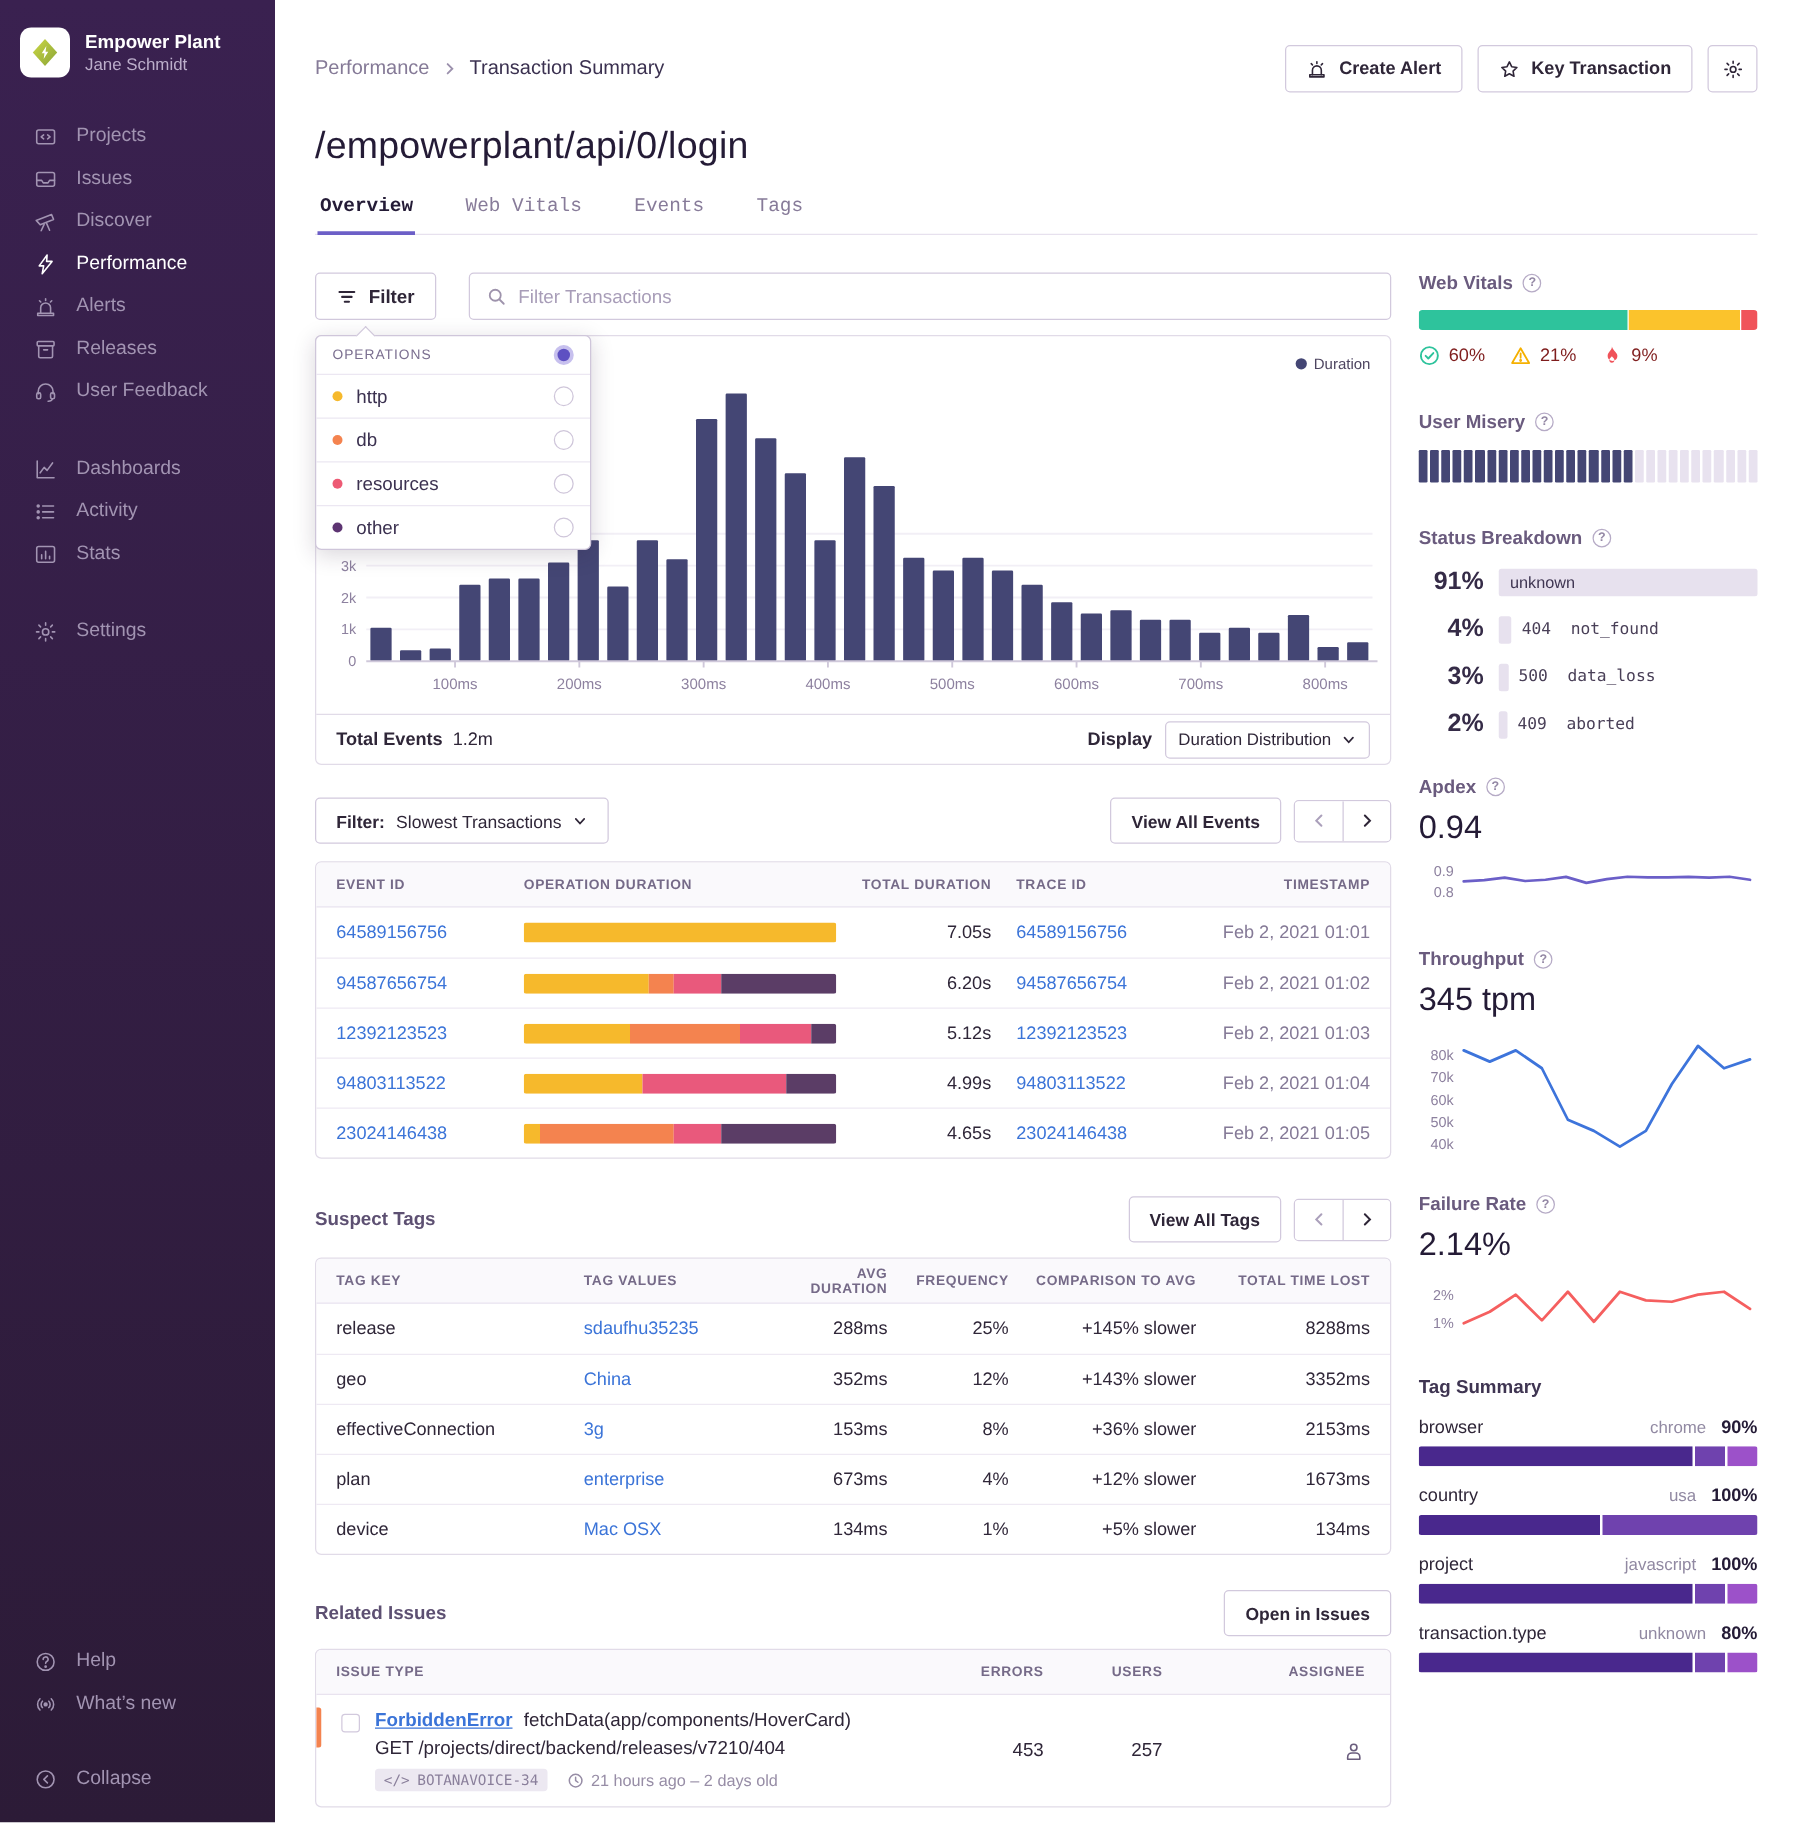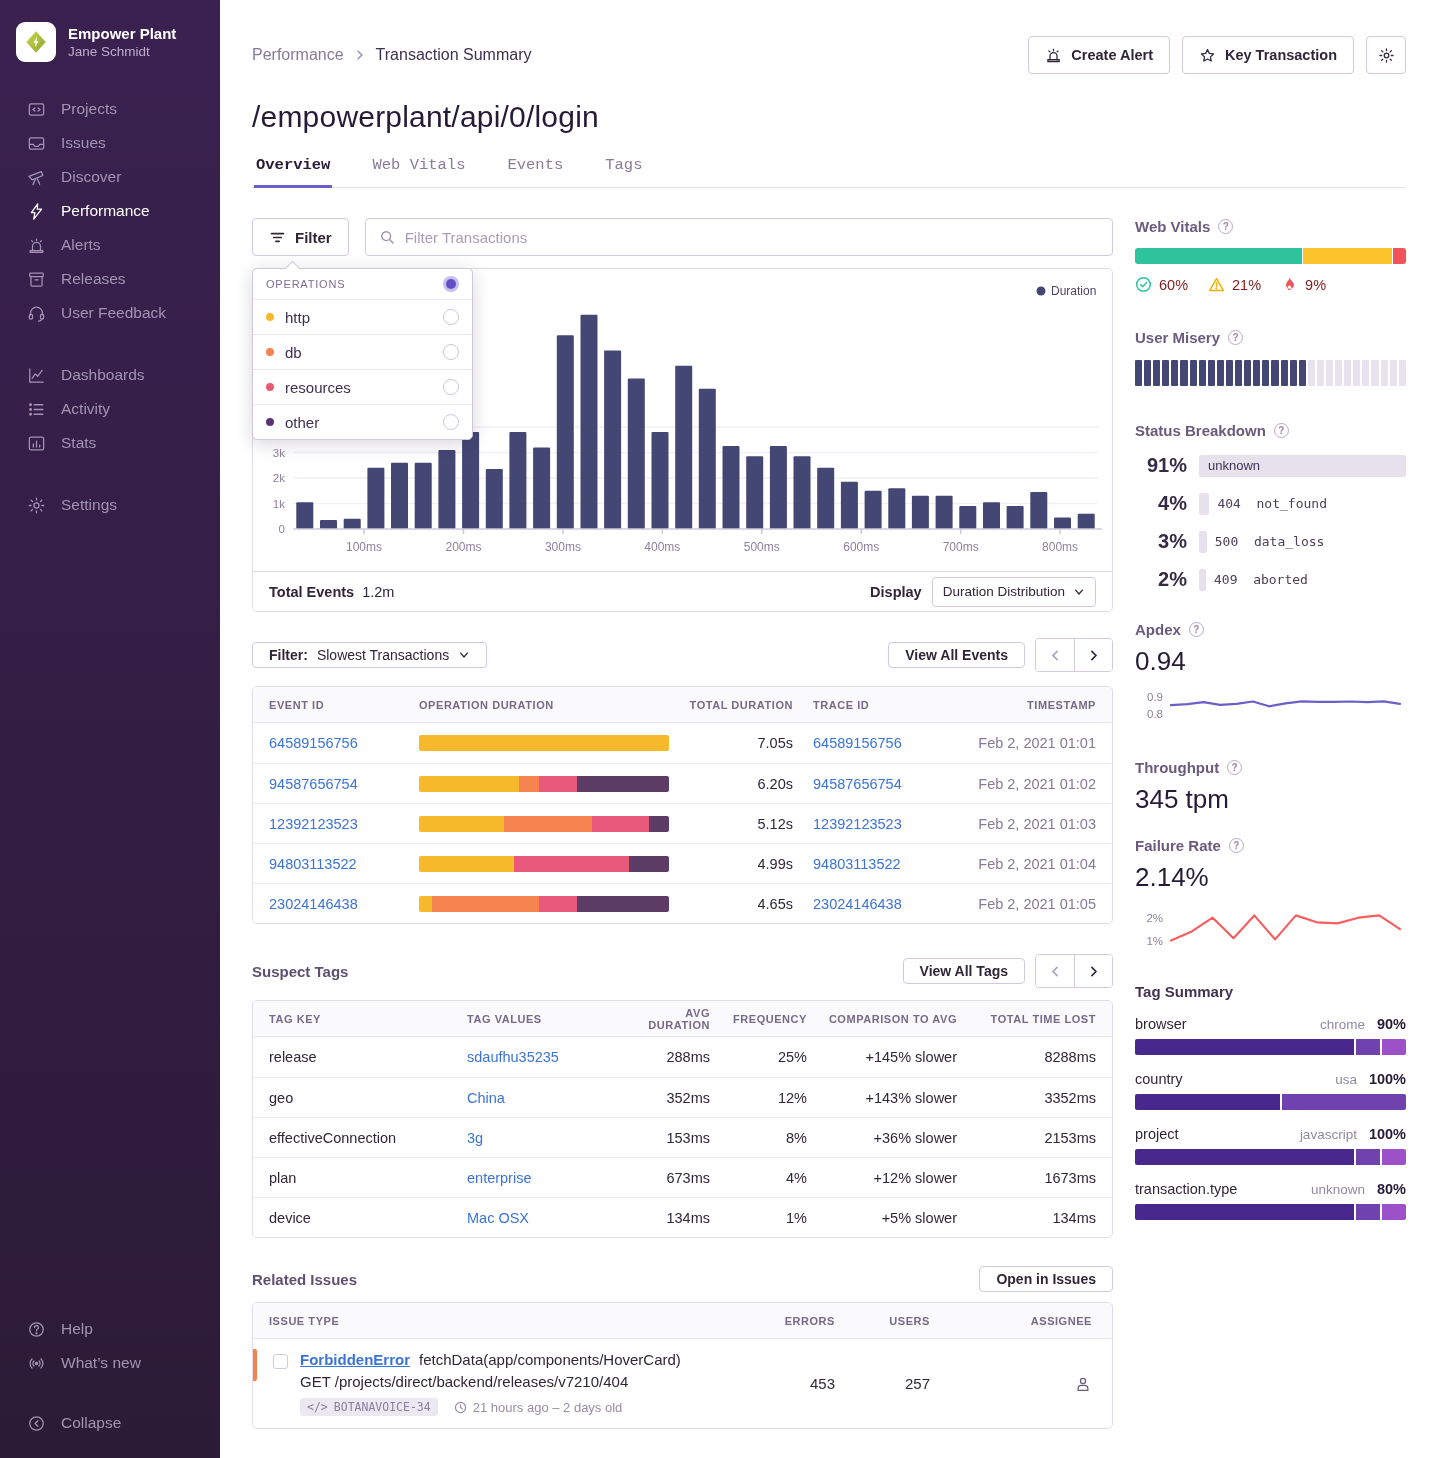--- a/index.html
+++ b/index.html
@@ -35,21 +35,21 @@
   .page-title { font-size:30px; font-weight:400; color:#241b36; margin-top:26px; letter-spacing:.2px; }
   .tabs { display:flex; gap:38px; margin-top:22px; border-bottom:1px solid #e7e1ee; padding-left:2px; }
   .tab { padding:0 2px 11px; font-size:15.5px; color:#877b99; border-bottom:3px solid transparent; margin-bottom:-1px; cursor:pointer;font-family:Liberation Mono, monospace; }
   .tab.active { color:#241b36; font-weight:700; border-bottom-color:#6C5FC7; }
 
   .content { display:flex; gap:22px; margin-top:30px; }
   .col-left { width:861px; position:relative; }
   .col-right { width:271px; }
 
   
-  .filter-row { display:flex; gap:16px;border-radius:16px; }
+  .filter-row { display:flex; gap:26px;border-radius:16px; }
   .btn-filter { height:38px; font-size:15px; }
   .search-box { flex:1; height:38px; border:1px solid #d2c9dd; border-radius:4px; display:flex; align-items:center; gap:10px; padding:0 13px; background:#fff; }
   .search-box svg { width:16px; height:16px; }
   .search-box input { border:none; outline:none; flex:1; font-size:15px; font-family:inherit; color:#3b3150; background:transparent; }
   .search-box input::placeholder { color:#a89db8; }
 
   
   .dropdown { position:absolute; top:50px; left:0; width:221px; background:#fff; border:1px solid #cfc6da; border-radius:5px; box-shadow:0 4px 18px rgba(45,27,55,.18); z-index:9; }
   .dropdown:before { content:""; position:absolute; top:-6px; left:34px; width:10px; height:10px; background:#fff; border-left:1px solid #cfc6da; border-top:1px solid #cfc6da; transform:rotate(45deg); }
   .dd-header { display:flex; align-items:center; justify-content:space-between; padding:7px 13px; }
@@ -66,21 +66,21 @@
   .chart-footer { border-top:1px solid #e1dbe8; height:40px; display:flex; align-items:center; justify-content:space-between; padding:0 16px; }
   .cf-left { display:flex; gap:8px; align-items:baseline; font-size:14.5px; }
   .cf-left .lbl { font-weight:700; }
   .cf-right { display:flex; align-items:center; gap:10px; }
   .cf-right .lbl { font-weight:700; font-size:14.5px; }
   .select { border:1px solid #d2c9dd; border-radius:4px; height:30px; display:flex; align-items:center; gap:8px; padding:0 10px; font-size:13.5px; color:#2f2638; cursor:pointer; }
   .select svg { width:12px; height:12px; }
 
   
   .toolbar { display:flex; justify-content:space-between; align-items:center; margin-top:26px; }
-  .btn-sm { height:26px; font-size:14px; }
+  .btn-sm { height:37px; font-size:14px; }
   .btn-sm .light { font-weight:400; }
   .btn-sm svg.caret { width:12px; height:12px; }
   .toolbar-right { display:flex; gap:10px; align-items:center; }
   .pager { display:flex; border:1px solid #d2c9dd; border-radius:4px; overflow:hidden; height:34px; }
   .pager .pg { width:38px; display:flex; align-items:center; justify-content:center; background:#fff; cursor:pointer; }
   .pager .pg + .pg { border-left:1px solid #d2c9dd; }
   .pager svg { width:13px; height:13px; }
 
   
   .table { margin-top:14px; border:1px solid #e1dbe8; border-radius:5px; overflow:hidden; background:#fff; }
@@ -847,20 +847,30 @@
             </svg>
           </div>
       </div>
 
       <div class="sec" style="margin-top:30px;">
         <div class="sec-head">
           <span class="t">Throughput</span>
           <span class="qmark">?</span>
         </div>
         <div class="big-val">345 tpm</div>
+        <div class="spark" id="spark-throughput">
+            <svg width="271" height="112" viewBox="0 0 271 112">
+              <text x="28" y="26.9" text-anchor="end" font-size="11.5" fill="#8d819f" font-family="Liberation Sans, sans-serif">80k</text>
+              <text x="28" y="44.8" text-anchor="end" font-size="11.5" fill="#8d819f" font-family="Liberation Sans, sans-serif">70k</text>
+              <text x="28" y="62.7" text-anchor="end" font-size="11.5" fill="#8d819f" font-family="Liberation Sans, sans-serif">60k</text>
+              <text x="28" y="80.6" text-anchor="end" font-size="11.5" fill="#8d819f" font-family="Liberation Sans, sans-serif">50k</text>
+              <text x="28" y="98.5" text-anchor="end" font-size="11.5" fill="#8d819f" font-family="Liberation Sans, sans-serif">40k</text>
+              <polyline fill="none" stroke="#3D74DB" stroke-width="2.2" stroke-linejoin="round" stroke-linecap="round" points="36.0,19.3 56.8,28.3 77.6,19.3 98.5,33.6 119.3,74.8 140.1,83.7 160.9,96.3 181.7,83.7 202.5,46.2 223.4,15.7 244.2,33.6 265.0,26.5"></polyline>
+            </svg>
+          </div>
       </div>
 
       <div class="sec" style="margin-top:22px;">
         <div class="sec-head">
           <span class="t">Failure Rate</span>
           <span class="qmark">?</span>
         </div>
         <div class="big-val">2.14%</div>
         <div class="spark" id="spark-failure">
             <svg width="271" height="58" viewBox="0 0 271 58">

